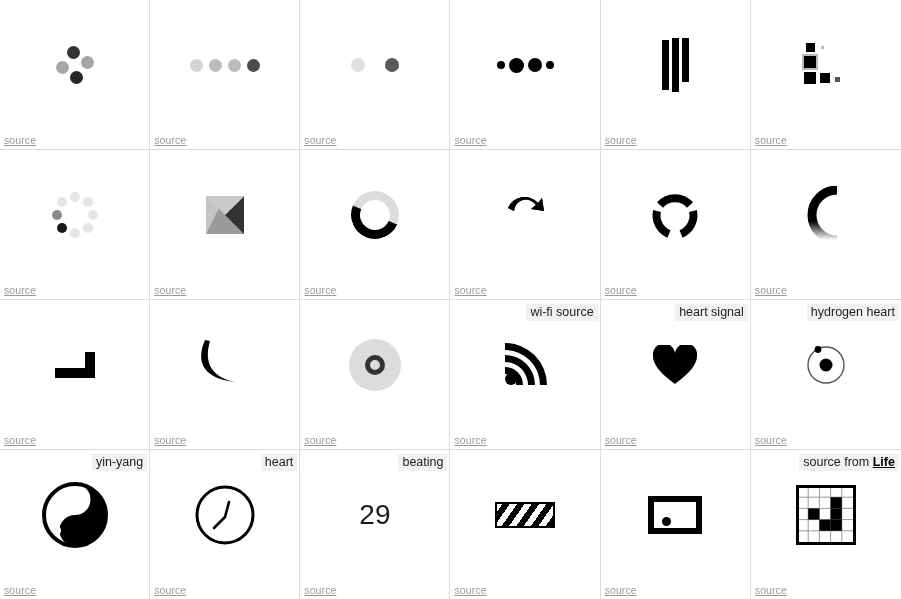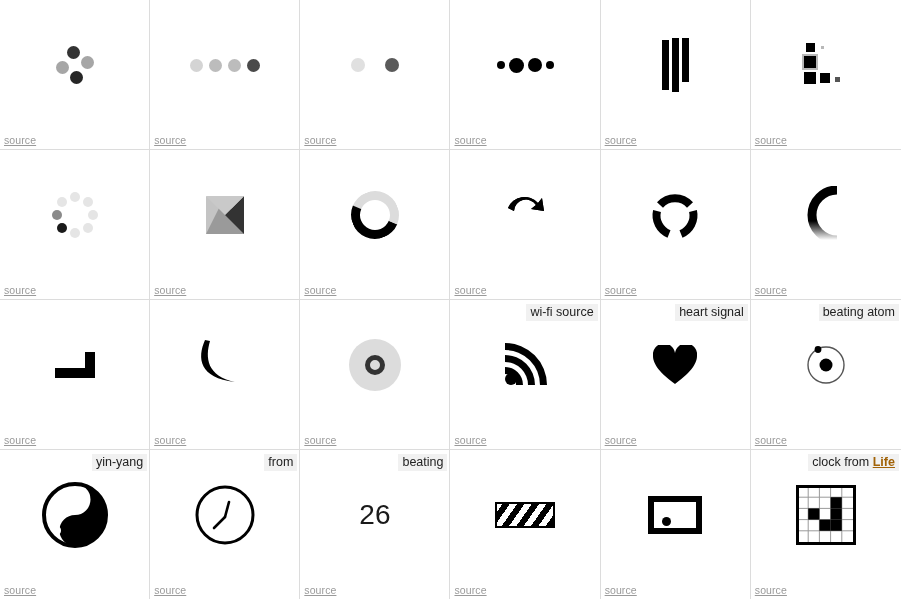--- a/index.html
+++ b/index.html
@@ -48,21 +48,21 @@
     top: 4px;
     right: 2px;
     font-size: 12.5px;
     line-height: 15px;
     color: #222;
     background: #f1f1f1;
     padding: 1px 4px;
     white-space: nowrap;
   }
   .label a {
-    color: #a16207;
+    color: #000000;
     font-weight: bold;
     text-decoration: underline;
   }
 
   .source {
     position: absolute;
     left: 4px;
     bottom: 3px;
     font-size: 10.5px;
     line-height: 12px;
@@ -361,21 +361,21 @@
     <span class="label">heart signal</span>
     <div class="stage">
       <svg width="44" height="40" viewBox="0 0 44 40" aria-hidden="true">
         <path d="M22 39 C4 26 0 17 0 11 A11 11 0 0 1 22 8 A11 11 0 0 1 44 11 C44 17 40 26 22 39 Z" fill="#000"></path>
       </svg>
     </div>
     <a class="source" href="#">source</a>
   </div>
 
   <div class="cell">
-    <span class="label">beating atom</span>
+    <span class="label">hydrogen heart</span>
     <div class="stage">
       <svg width="42" height="42" viewBox="0 0 42 42" aria-hidden="true">
         <circle cx="21" cy="21" r="18" fill="none" stroke="#555" stroke-width="1.4"></circle>
         <circle cx="21" cy="21" r="6.5" fill="#000"></circle>
         <circle cx="13" cy="5.5" r="3.4" fill="#000"></circle>
       </svg>
     </div>
     <a class="source" href="#">source</a>
   </div>
 
@@ -387,35 +387,35 @@
         <path d="M33 2 A31 31 0 0 1 33 64 A15.5 15.5 0 0 1 33 33 A15.5 15.5 0 0 0 33 2 Z" fill="#000"></path>
         <circle cx="33" cy="17.5" r="4" fill="#fff"></circle>
         <circle cx="33" cy="48.5" r="4" fill="#000"></circle>
         <circle cx="33" cy="48.5" r="4" fill="#fff" transform="translate(-18,0)"></circle>
       </svg>
     </div>
     <a class="source" href="#">source</a>
   </div>
 
   <div class="cell">
-    <span class="label">from</span>
+    <span class="label">heart</span>
     <div class="stage">
       <svg width="62" height="62" viewBox="0 0 62 62" aria-hidden="true">
         <circle cx="31" cy="31" r="28" fill="#fff" stroke="#000" stroke-width="3"></circle>
         <path d="M31 33 L20 44" stroke="#000" stroke-width="2.6" stroke-linecap="round"></path>
         <path d="M31 33 L35 18" stroke="#000" stroke-width="2.6" stroke-linecap="round"></path>
       </svg>
     </div>
     <a class="source" href="#">source</a>
   </div>
 
   <div class="cell">
     <span class="label">beating</span>
     <div class="stage">
-      <span class="counter">26</span>
+      <span class="counter">29</span>
     </div>
     <a class="source" href="#">source</a>
   </div>
 
   <div class="cell">
     <div class="stage">
       <div class="barber"></div>
     </div>
     <a class="source" href="#">source</a>
   </div>
@@ -423,21 +423,21 @@
   <div class="cell">
     <div class="stage">
       <div class="ballbox">
           <i></i>
         </div>
     </div>
     <a class="source" href="#">source</a>
   </div>
 
   <div class="cell">
-    <span class="label"><span>clock from </span><a href="#">Life</a></span>
+    <span class="label"><span>source from </span><a href="#">Life</a></span>
     <div class="stage">
       <svg width="60" height="60" viewBox="0 0 60 60" aria-hidden="true">
         <rect x="1.5" y="1.5" width="57" height="57" fill="#fff" stroke="#000" stroke-width="3"></rect>
         <g stroke="#9a9a9a" stroke-width="1">
           <path d="M12.2 3 V57 M23.4 3 V57 M34.6 3 V57 M45.8 3 V57"></path>
           <path d="M3 12.2 H57 M3 23.4 H57 M3 34.6 H57 M3 45.8 H57"></path>
         </g>
         <g fill="#000">
           <rect x="34.6" y="12.2" width="11.2" height="11.2"></rect>
           <rect x="12.2" y="23.4" width="11.2" height="11.2"></rect>

